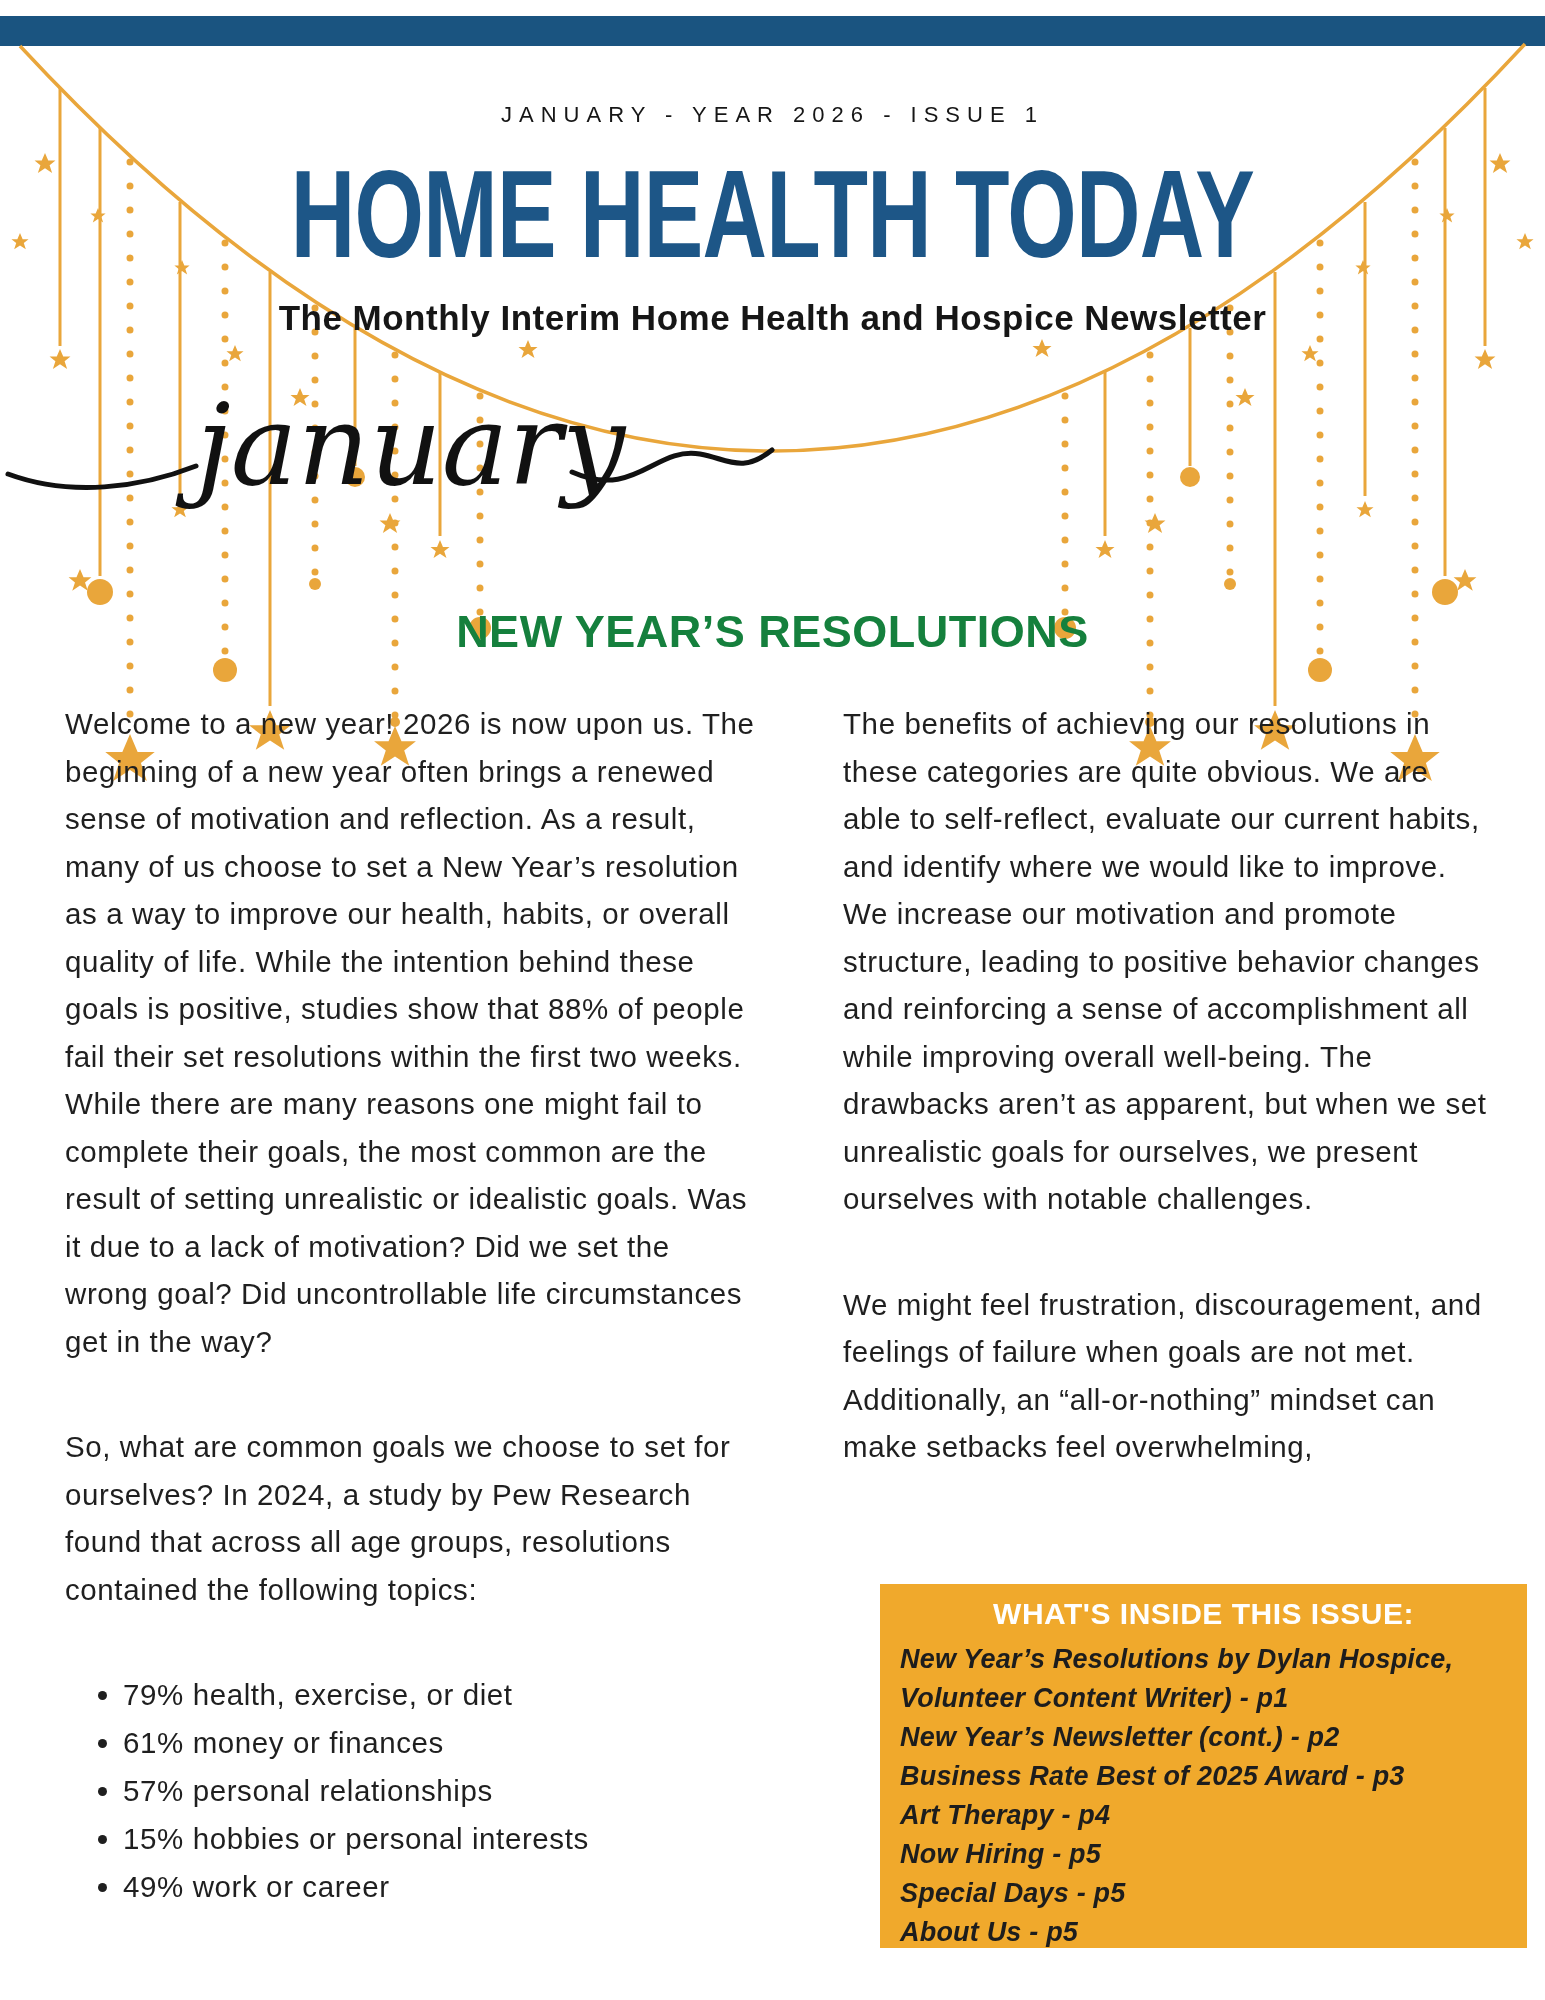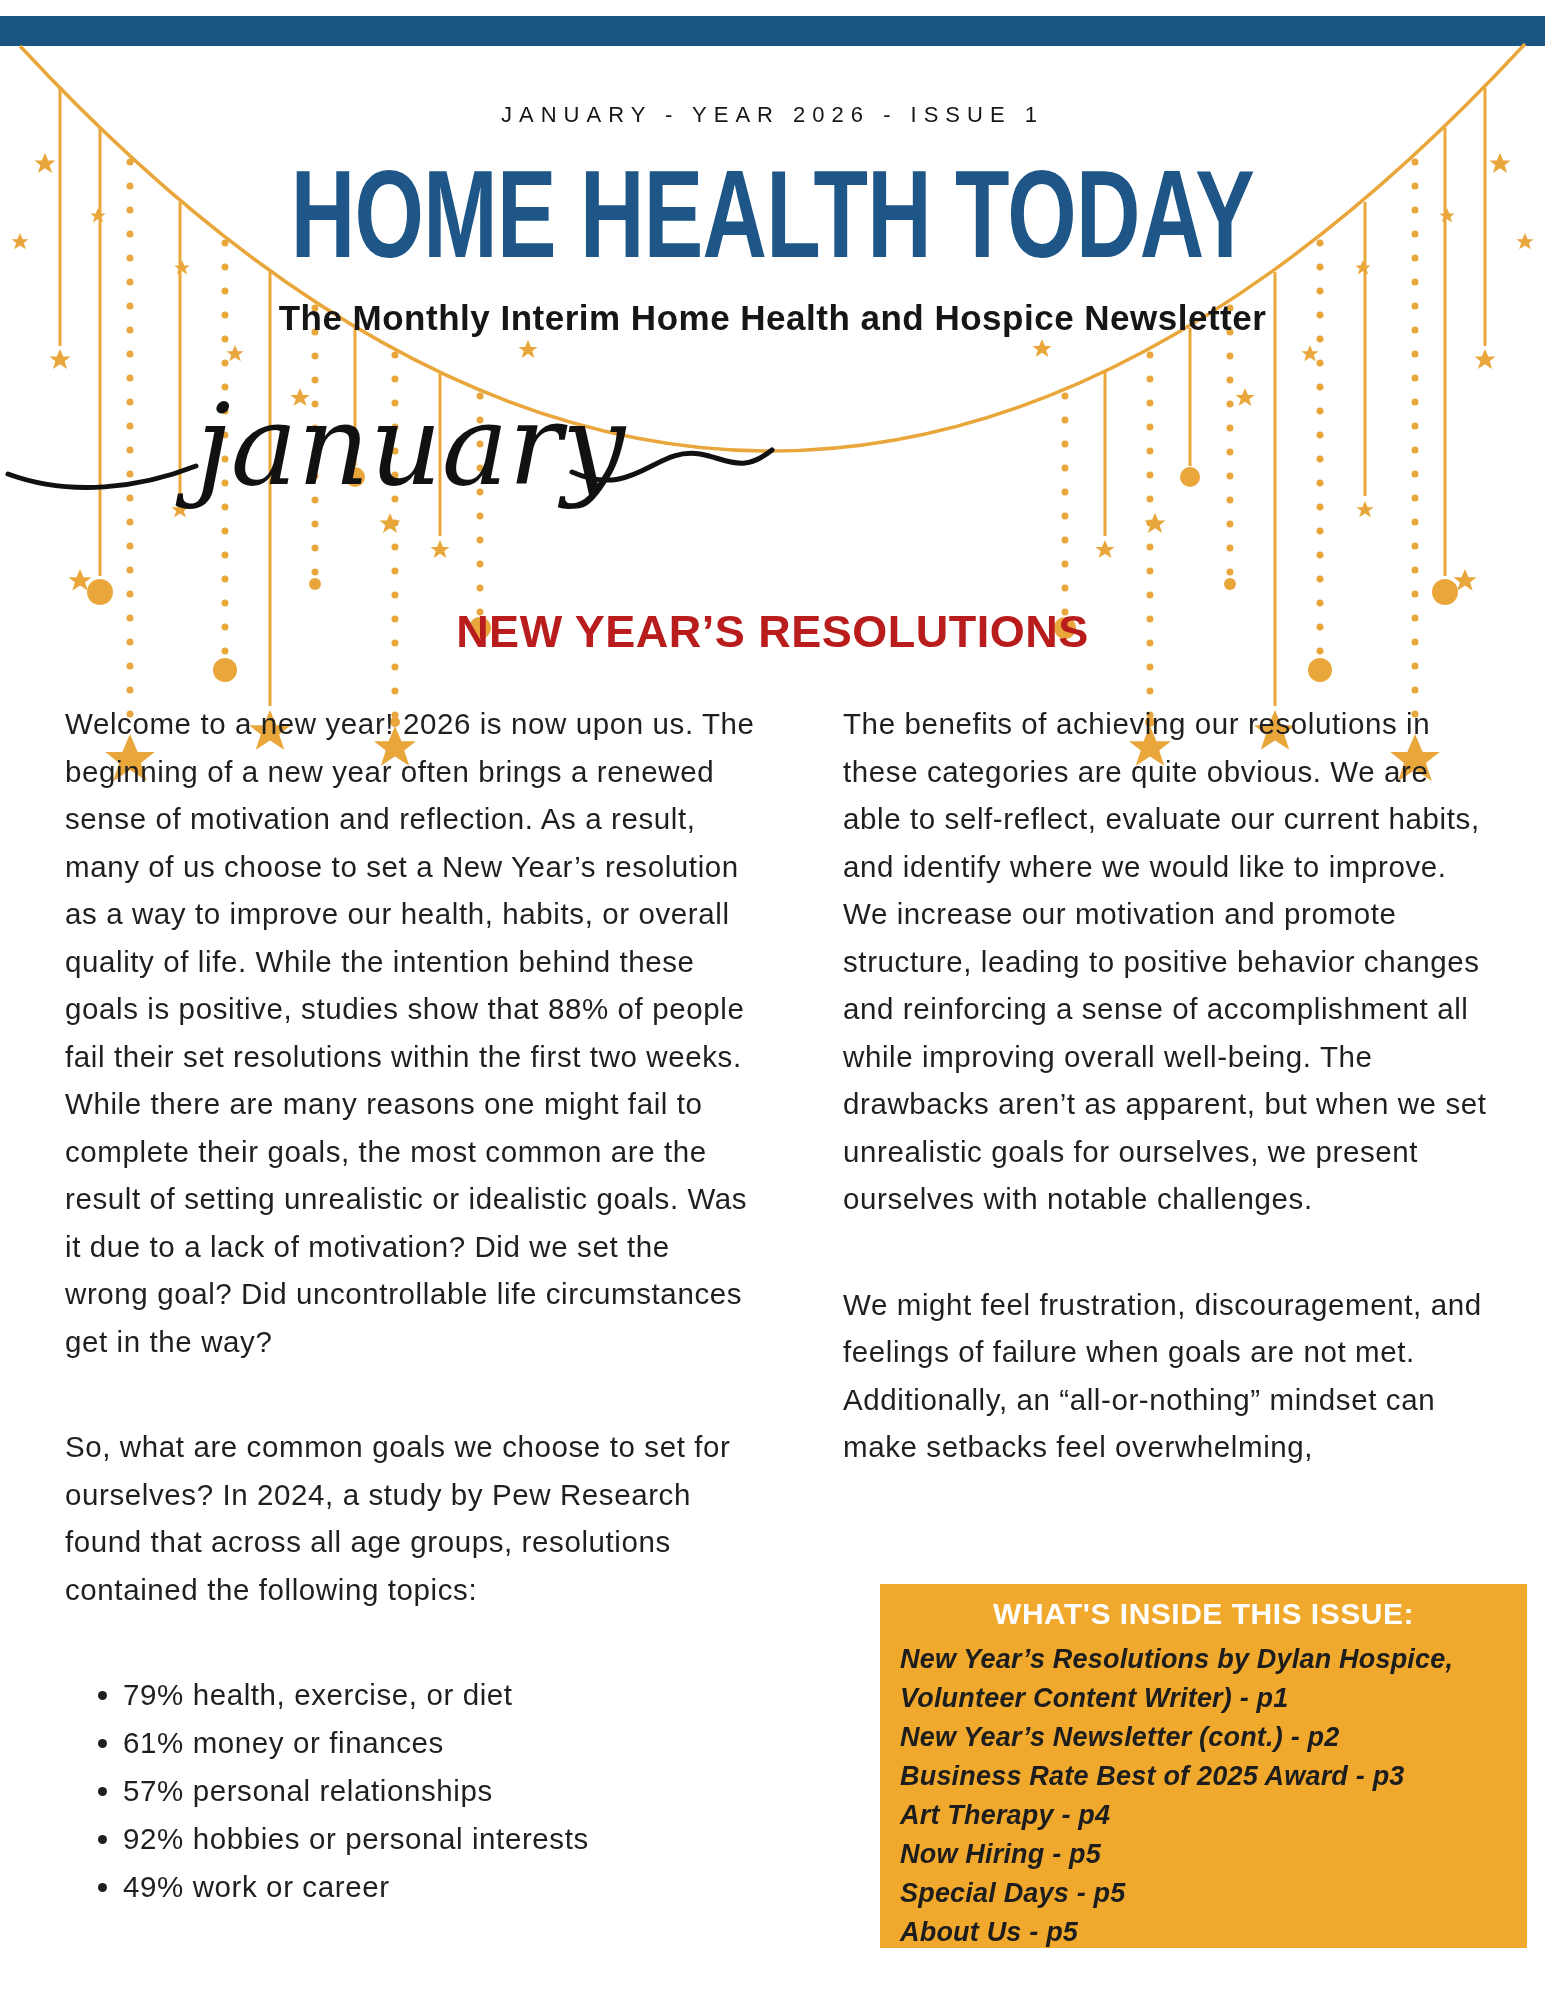--- a/index.html
+++ b/index.html
@@ -28,21 +28,21 @@
     font-size:35px;font-weight:bold;letter-spacing:0.5px;color:#161616;
   }
   .month-script{position:absolute;top:338px;left:0;width:100%;text-align:left;}
   .month-script svg{display:inline-block;}
   .script-stroke{stroke:#111;stroke-width:5;fill:none;stroke-linecap:round;}
   .script-text{
     font-family:"DejaVu Serif",serif;font-style:italic;font-size:112px;fill:#111;
   }
   .section-heading{
     position:absolute;top:590px;left:0;width:100%;margin:0;text-align:center;
-    font-size:45px;font-weight:bold;color:#b91c1c;letter-spacing:0.5px;
+    font-size:45px;font-weight:bold;color:#15803d;letter-spacing:0.5px;
   }
   .col{position:absolute;top:684px;}
   .col-left{left:65px;width:692px;}
   .col-right{left:843px;width:645px;}
   .col p{margin:0 0 58px;font-size:29.5px;line-height:47.5px;letter-spacing:0.6px;}
   ul.topics{margin:0;padding:0 0 0 58px;}
   ul.topics li{font-size:29.5px;line-height:48px;letter-spacing:0.6px;}
   .inside-box{
     position:absolute;left:880px;top:1568px;width:647px;height:364px;
     background:#F0A92C;box-sizing:border-box;padding:13px 20px 0 20px;
@@ -156,21 +156,21 @@
 
   <h2 class="section-heading">NEW YEAR’S RESOLUTIONS</h2>
 
   <div class="col col-left">
     <p>Welcome to a new year! 2026 is now upon us. The beginning of a new year often brings a renewed sense of motivation and reflection. As a result, many of us choose to set a New Year’s resolution as a way to improve our health, habits, or overall quality of life. While the intention behind these goals is positive, studies show that 88% of people fail their set resolutions within the first two weeks. While there are many reasons one might fail to complete their goals, the most common are the result of setting unrealistic or idealistic goals. Was it due to a lack of motivation? Did we set the wrong goal? Did uncontrollable life circumstances get in the way?</p>
     <p>So, what are common goals we choose to set for ourselves? In 2024, a study by Pew Research found that across all age groups, resolutions contained the following topics:</p>
     <ul class="topics">
       <li>79% health, exercise, or diet</li>
       <li>61% money or finances</li>
       <li>57% personal relationships</li>
-      <li>92% hobbies or personal interests</li>
+      <li>15% hobbies or personal interests</li>
       <li>49% work or career</li>
     </ul>
   </div>
 
   <div class="col col-right">
     <p>The benefits of achieving our resolutions in these categories are quite obvious. We are able to self-reflect, evaluate our current habits, and identify where we would like to improve. We increase our motivation and promote structure, leading to positive behavior changes and reinforcing a sense of accomplishment all while improving overall well-being. The drawbacks aren’t as apparent, but when we set unrealistic goals for ourselves, we present ourselves with notable challenges.</p>
     <p>We might feel frustration, discouragement, and feelings of failure when goals are not met. Additionally, an “all-or-nothing” mindset can make setbacks feel overwhelming,</p>
   </div>
 
   <aside class="inside-box">

